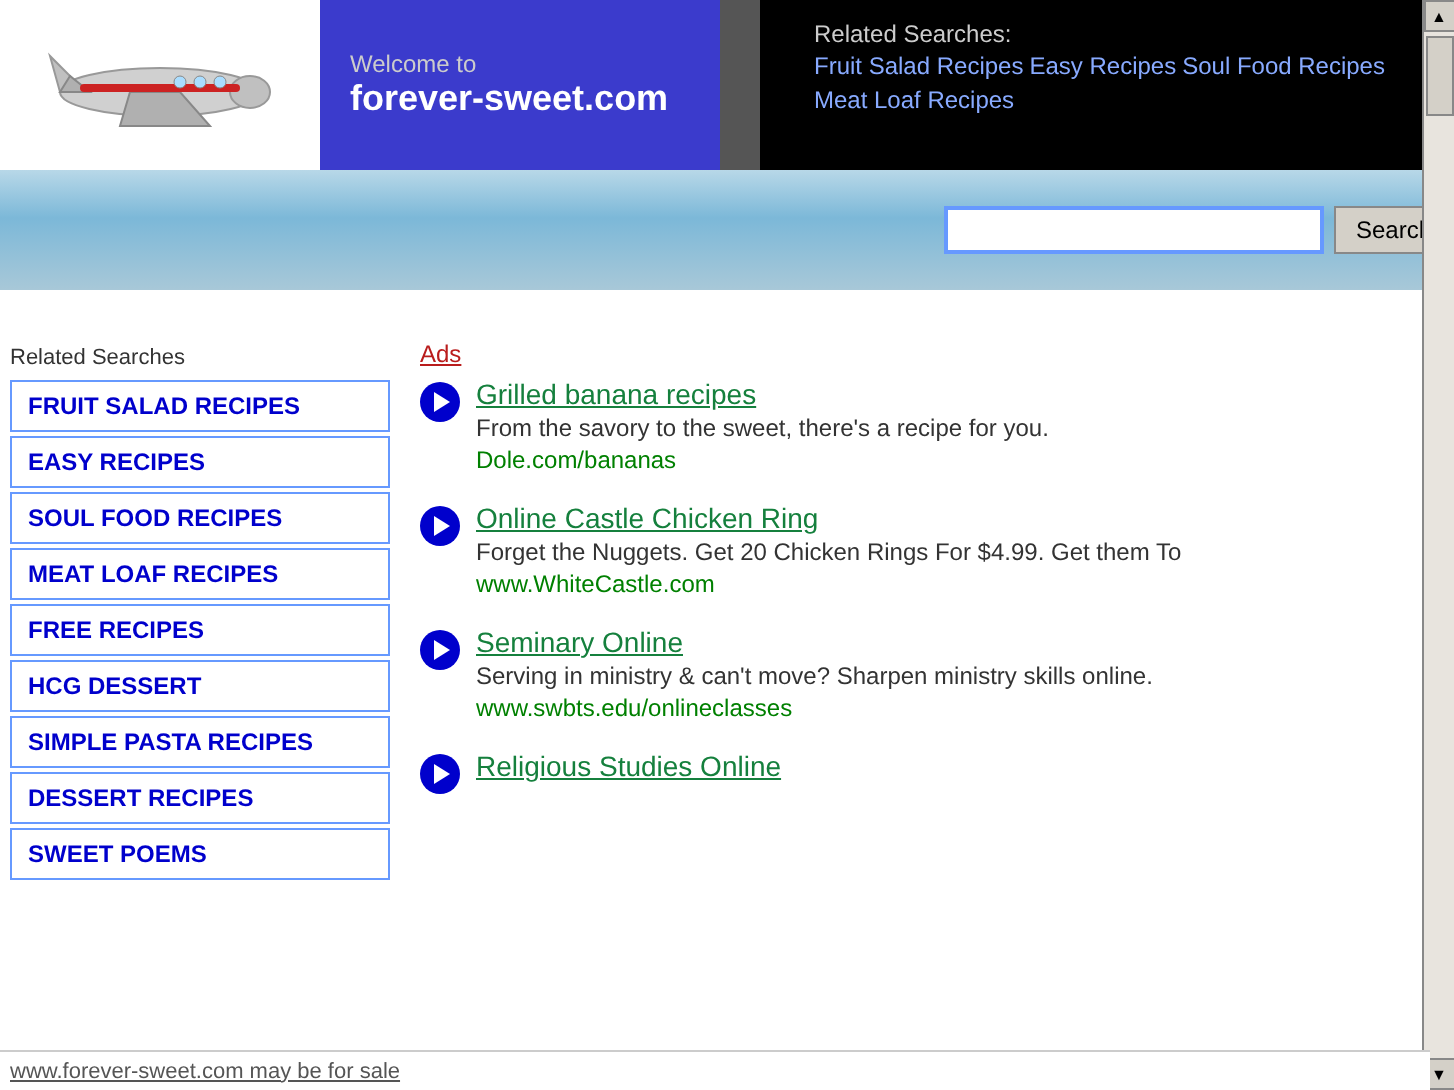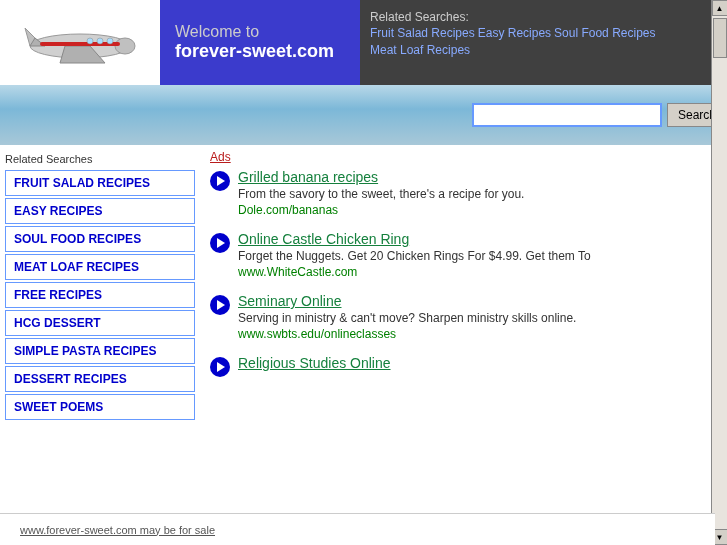--- a/index.html
+++ b/index.html
@@ -67,33 +67,34 @@
     .header-brand {
       background: #3b3bcc;
       width: 200px;
       padding: 12px 15px;
       display: flex;
       flex-direction: column;
       justify-content: center;
     }
     .header-brand .welcome {
       color: #ccc;
-      font-size: 16px;
+      font-size: 12px;
     }
     .header-brand .domain {
       color: #fff;
       font-size: 18px;
       font-weight: bold;
     }
     .header-related {
       flex: 1;
-      background: #404040;
-      padding: 10px 10px;
+      background: #000000;
+      padding: 10px 27px;
       color: #ccc;
       font-size: 12px;
+      margin-left: 20px;
     }
     .header-related .links {
       display: flex;
       flex-wrap: wrap;
       gap: 3px;
       margin-top: 2px;
     }
     .header-related a {
       color: #88aaff;
       text-decoration: none;
@@ -128,20 +129,21 @@
       border: 1px solid #888;
       font-size: 12px;
       cursor: pointer;
     }
 
     
     .main {
       display: flex;
       height: 370px;
       overflow: hidden;
+      margin-top: 20px;
     }
 
     
     .sidebar {
       width: 200px;
       flex-shrink: 0;
       padding: 8px 5px;
       background: #fff;
     }
     .sidebar-title {
@@ -218,26 +220,26 @@
       color: #008000;
       font-size: 12px;
     }
 
     
     .footer {
       position: absolute;
       bottom: 0;
       left: 0;
       right: 12px;
-      height: 32px;
+      height: 20px;
       background: #fff;
       border-top: 1px solid #ccc;
       display: flex;
       align-items: center;
-      padding: 0 20px;
+      padding: 0 5px;
     }
     .footer-text {
       font-size: 11px;
       color: #555;
     }
     .footer-text a {
       color: #555;
       text-decoration: underline;
     }
   </style>

